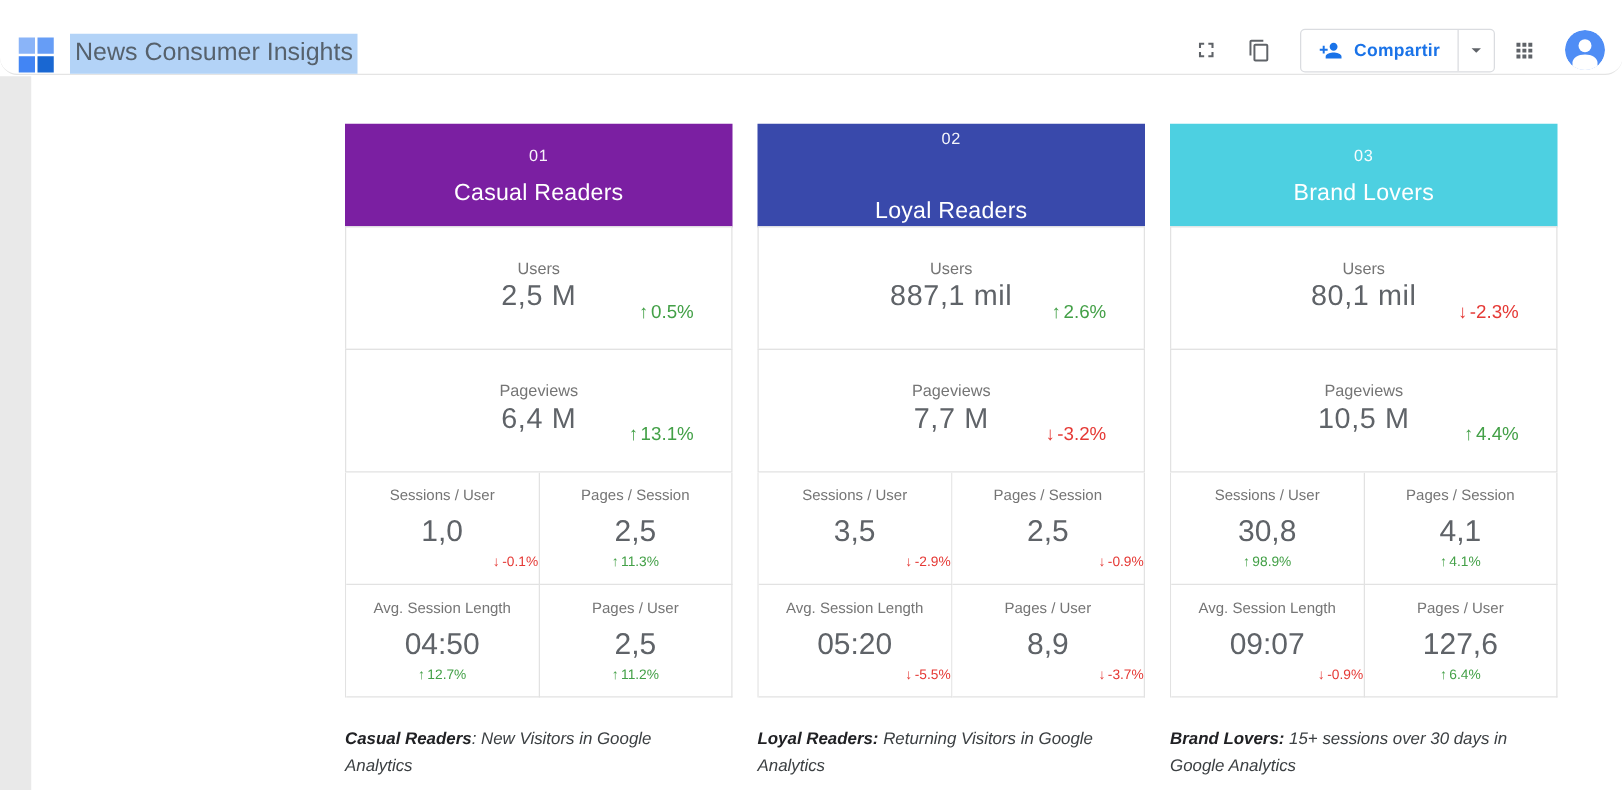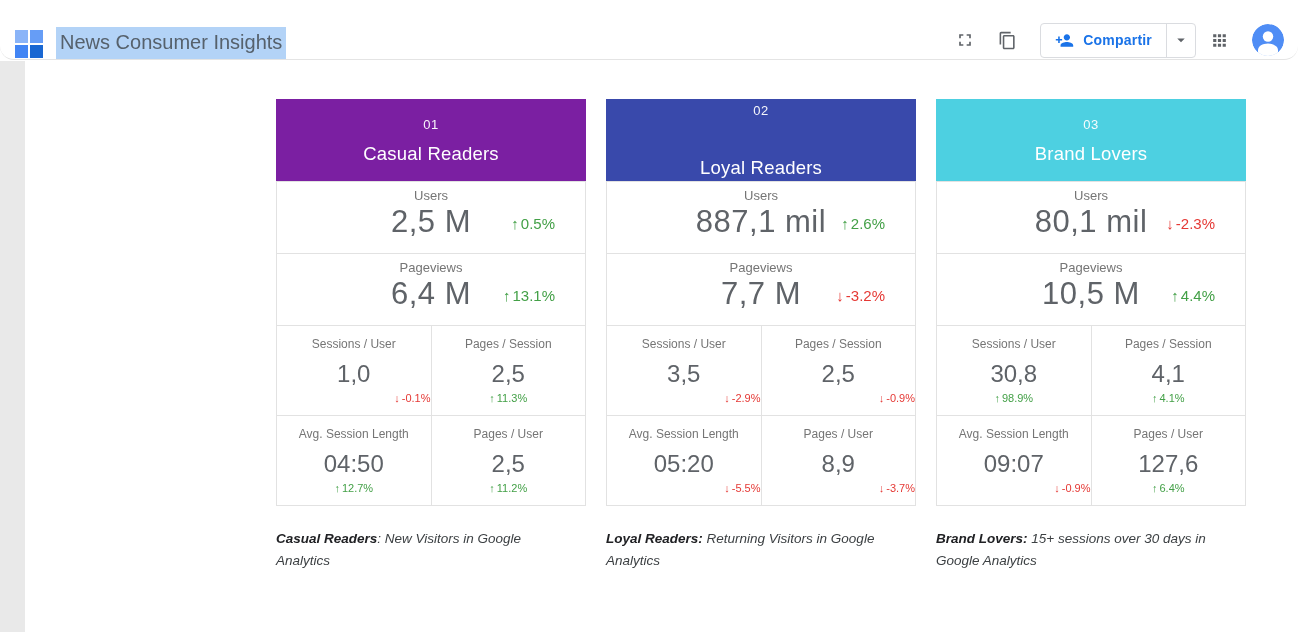--- a/index.html
+++ b/index.html
@@ -29,24 +29,24 @@
   .canvas { position:absolute; top:61px; left:0; width:100%; height:571px; background:#fff; }
   .gutter { position:absolute; left:0; top:0; width:25px; height:100%; background:#e9e9e9; }
 
   
   .card { position:absolute; top:38px; width:310px; }
   .card-header { height:83px; display:flex; flex-direction:column; align-items:center;
                  justify-content:center; color:#fff; }
   .card-index { font-size:13px; margin-bottom:11px; opacity:.95; letter-spacing:.5px; }
   .card-title { font-size:18.5px; letter-spacing:.2px; }
 
-  .cell-big { position:relative; height:73px; background:#fff; border:1px solid #e2e2e2;
-              margin-top:-1px; text-align:center; padding-top:6px; }
+  .cell-big { position:relative; height:99px; background:#fff; border:1px solid #e2e2e2;
+              margin-top:-1px; text-align:center; padding-top:25px; }
   .m-label { font-size:13px; color:#757575; }
-  .big-value { font-size:31px; color:#5f6368; margin-top:1px; letter-spacing:.5px; }
+  .big-value { font-size:23px; color:#5f6368; margin-top:1px; letter-spacing:.5px; }
   .big-delta { position:absolute; right:30px; bottom:21px; font-size:15px; }
 
   .small-grid { display:grid; grid-template-columns:1fr 1fr; border-left:1px solid #e2e2e2; }
   .cell-small { height:90px; border-right:1px solid #e2e2e2; border-bottom:1px solid #e2e2e2;
                 background:#fff; text-align:center; padding-top:11px; }
   .small-label { font-size:12px; color:#757575; }
   .small-value { font-size:24px; color:#5f6368; margin-top:9px; }
   .small-delta { font-size:11px; margin-top:4px; }
 
   .delta .arrow { margin-right:2px; }

